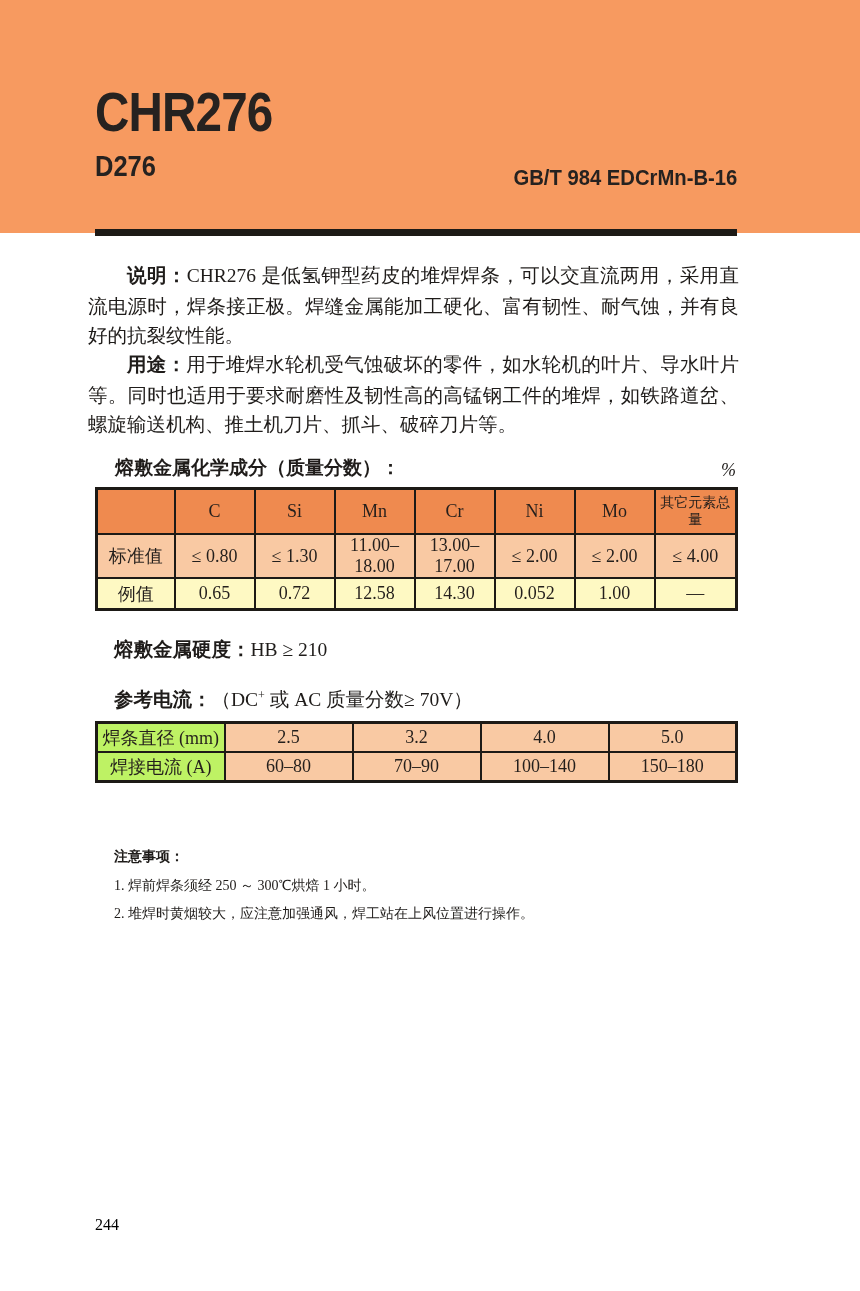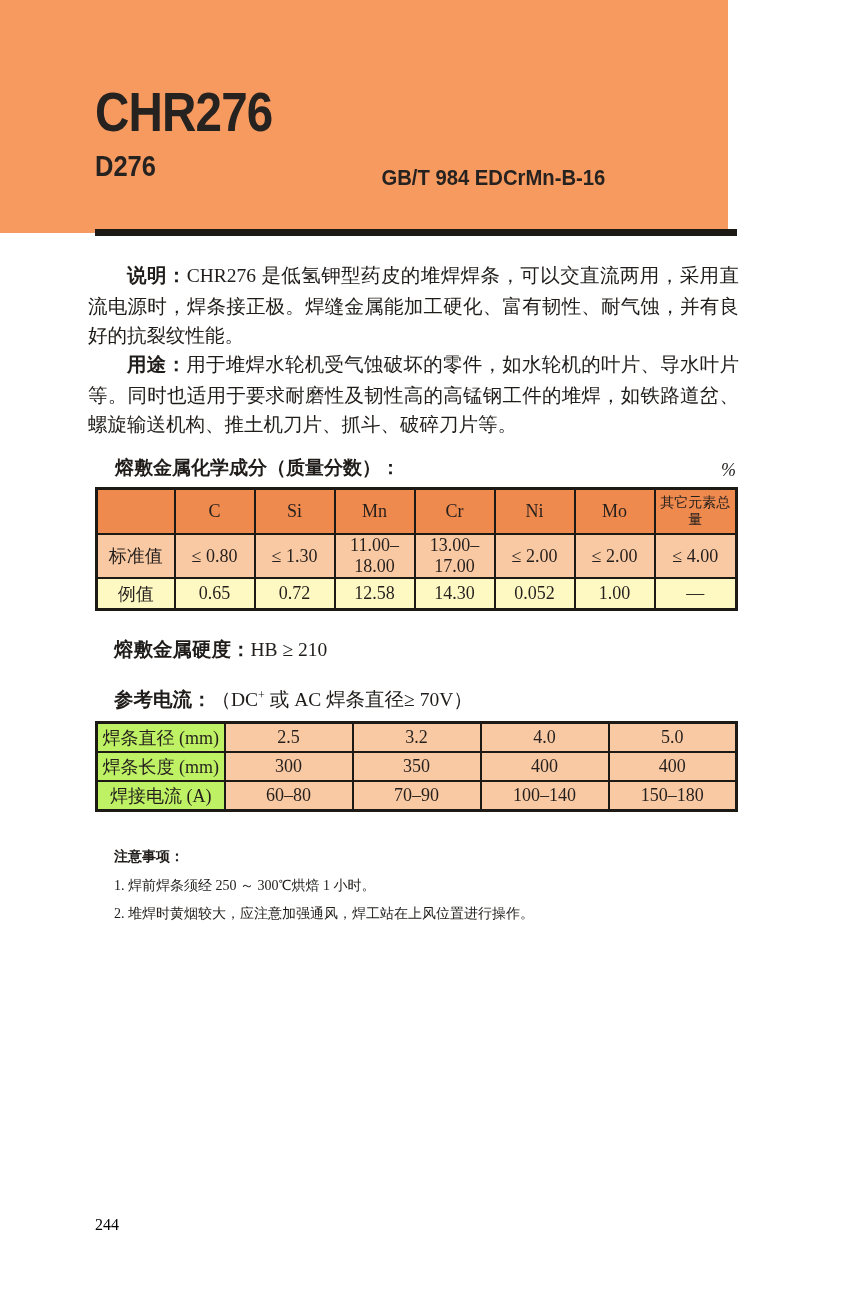--- a/index.html
+++ b/index.html
@@ -7,21 +7,21 @@
     width: 860px; height: 1291px;
     background: #ffffff;
     position: relative;
     font-family: "Liberation Serif", serif;
     color: #1f1c1a;
     overflow: hidden;
   }
   
   .header-block {
     position: absolute; left: 0; top: 0;
-    width: 728px; height: 233px;
+    width: 860px; height: 233px;
     background: #f79a60;
   }
   .product-title {
     position: absolute; left: 95px; top: 84px;
     font-family: "Liberation Sans", sans-serif;
     font-weight: 800; font-size: 56px; line-height: 1;
     color: #262220; letter-spacing: -1px;
     transform: scaleX(0.85); transform-origin: left top;
     margin: 0;
   }
@@ -182,47 +182,40 @@
     <td>—</td>
   </tr>
 </tbody>
   </table>
 
 <div class="hardness-line">
   <span class="hb">熔敷金属硬度：</span><span>HB ≥ 210</span>
 </div>
 
 <div class="current-line">
-  <span class="hb">参考电流：</span><span>（DC</span><sup>+</sup><span> 或 AC 焊条直径≥ 70V）</span>
+  <span class="hb">参考电流：</span><span>（DC</span><sup>+</sup><span> 或 AC 质量分数≥ 70V）</span>
 </div>
 
 <table class="data-table current-table">
   <colgroup>
     <col style="width:128px">
       <col>
       <col>
       <col>
       <col>
   </colgroup>
   <tbody>
       <tr>
     <td class="label-cell">焊条直径 (mm)</td>
     <td>2.5</td>
     <td>3.2</td>
     <td>4.0</td>
     <td>5.0</td>
   </tr>
   <tr>
-    <td class="label-cell">焊条长度 (mm)</td>
-    <td>300</td>
-    <td>350</td>
-    <td>400</td>
-    <td>400</td>
-  </tr>
-  <tr>
     <td class="label-cell">焊接电流 (A)</td>
     <td>60–80</td>
     <td>70–90</td>
     <td>100–140</td>
     <td>150–180</td>
   </tr>
 </tbody>
   </table>
 
 <div class="notes-block">

